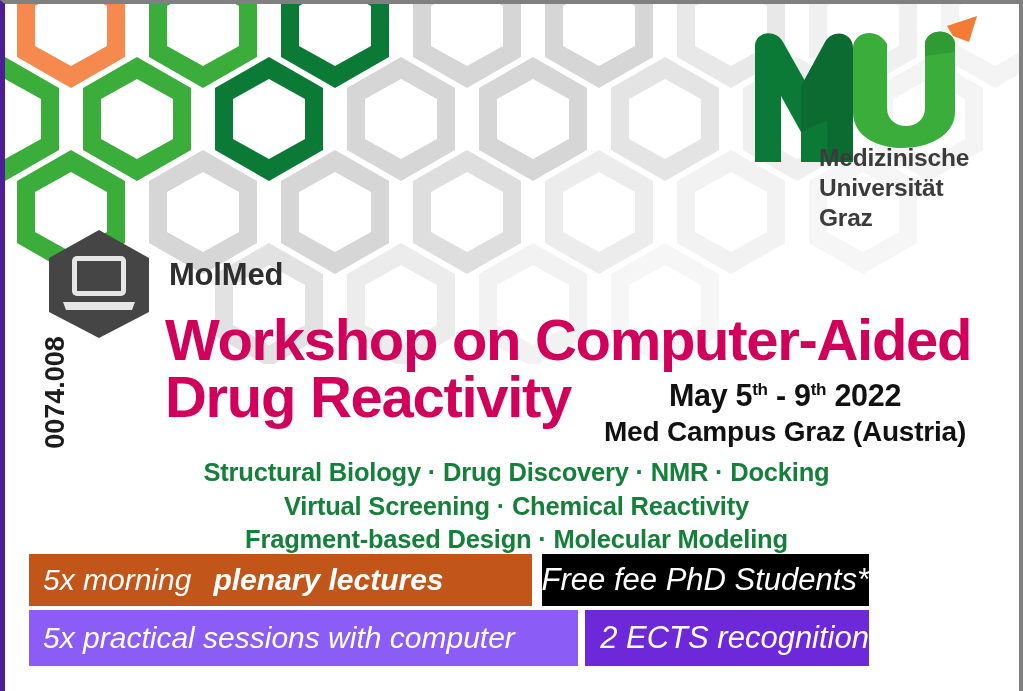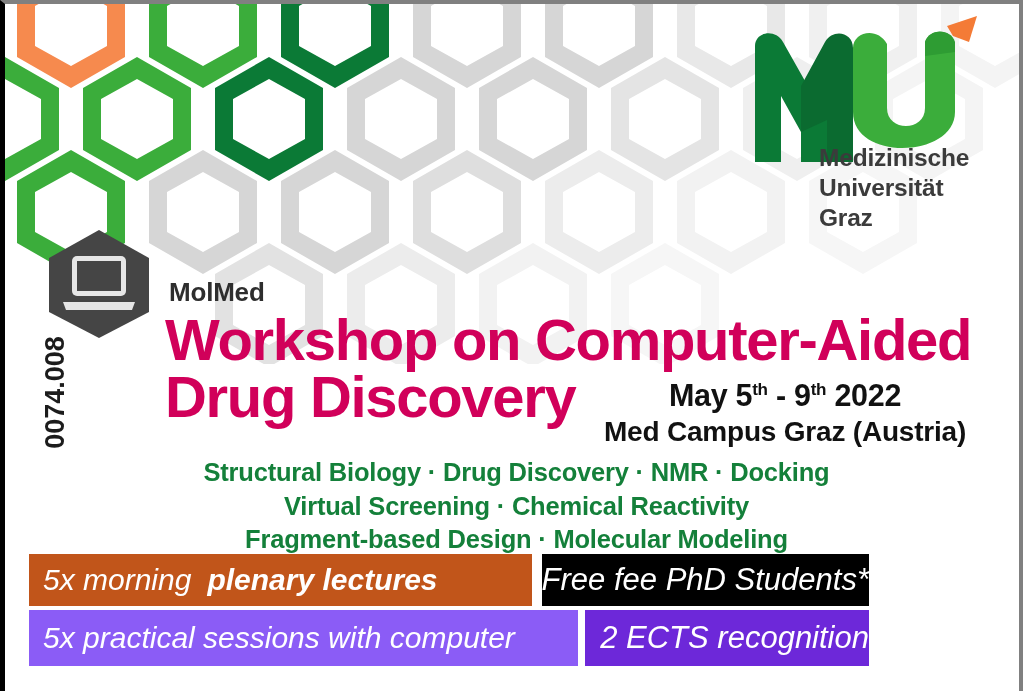--- a/index.html
+++ b/index.html
@@ -11,21 +11,21 @@
     font-family: "Liberation Sans", sans-serif;
   }
 
   #poster {
     position: relative;
     width: 1023px;
     height: 691px;
     background: #ffffff;
     overflow: hidden;
     box-sizing: border-box;
-    border-left: 5px solid #000000;
+    border-left: 5px solid #4c1d95;
     border-top: 4px solid #808080;
     border-right: 4px solid #808080;
   }
 
   
   #hex-pattern {
     position: absolute;
     left: 0;
     top: 0;
     width: 1023px;
@@ -66,25 +66,24 @@
     position: absolute;
     left: 38px;
     top: 224px;
     width: 112px;
     height: 112px;
   }
   #molmed-label {
     position: absolute;
     left: 164px;
     top: 253px;
-    font-size: 26px;
+    font-size: 31px;
     font-weight: bold;
     color: #2e2e2e;
     letter-spacing: -0.2px;
-    margin-top: 20px;
   }
 
   
   #course-number {
     position: absolute;
     left: -15px;
     top: 373px;
     width: 130px;
     transform: rotate(-90deg);
     transform-origin: center center;
@@ -177,21 +176,21 @@
     box-sizing: border-box;
     white-space: nowrap;
   }
   .bar-lectures {
     background: #c1551a;
     width: 538px;
     height: 52px;
     padding-left: 14px;
     font-size: 30px;
   }
-  .bar-lectures .strong { font-weight: bold; margin-left: 16px; }
+  .bar-lectures .strong { font-weight: bold; margin-left: 22px; }
   .bar-free {
     background: #000000;
     flex: 1;
     height: 52px;
     font-size: 31px;
   }
   .bar-practical {
     background: #8b5cf6;
     width: 620px;
     height: 56px;
@@ -283,21 +282,21 @@
       <path d="M 20,74 L 92,74 L 89,82 L 23,82 Z" fill="#e6e6e6"></path>
       <rect x="50" y="70" width="12" height="4" fill="#454545"></rect>
     </g>
   </svg>
   <div id="molmed-label">MolMed</div>
 
   <div id="course-number">0074.008</div>
 
   <div id="title-block">
     <div class="title-line">Workshop on Computer-Aided</div>
-    <div class="title-line">Drug Discovery</div>
+    <div class="title-line">Drug Reactivity</div>
   </div>
 
   <div id="date-block">
     <div id="date-line"><span>May</span>&nbsp;<span>5</span><sup>th</sup>&nbsp;<span>-</span>&nbsp;<span>9</span><sup>th</sup>&nbsp;<span>2022</span></div>
     <div id="venue-line">Med Campus Graz (Austria)</div>
   </div>
 
   <div id="topics">
     <div class="topic-line">Structural Biology · Drug Discovery · NMR · Docking</div>
     <div class="topic-line">Virtual Screening · Chemical Reactivity</div>

